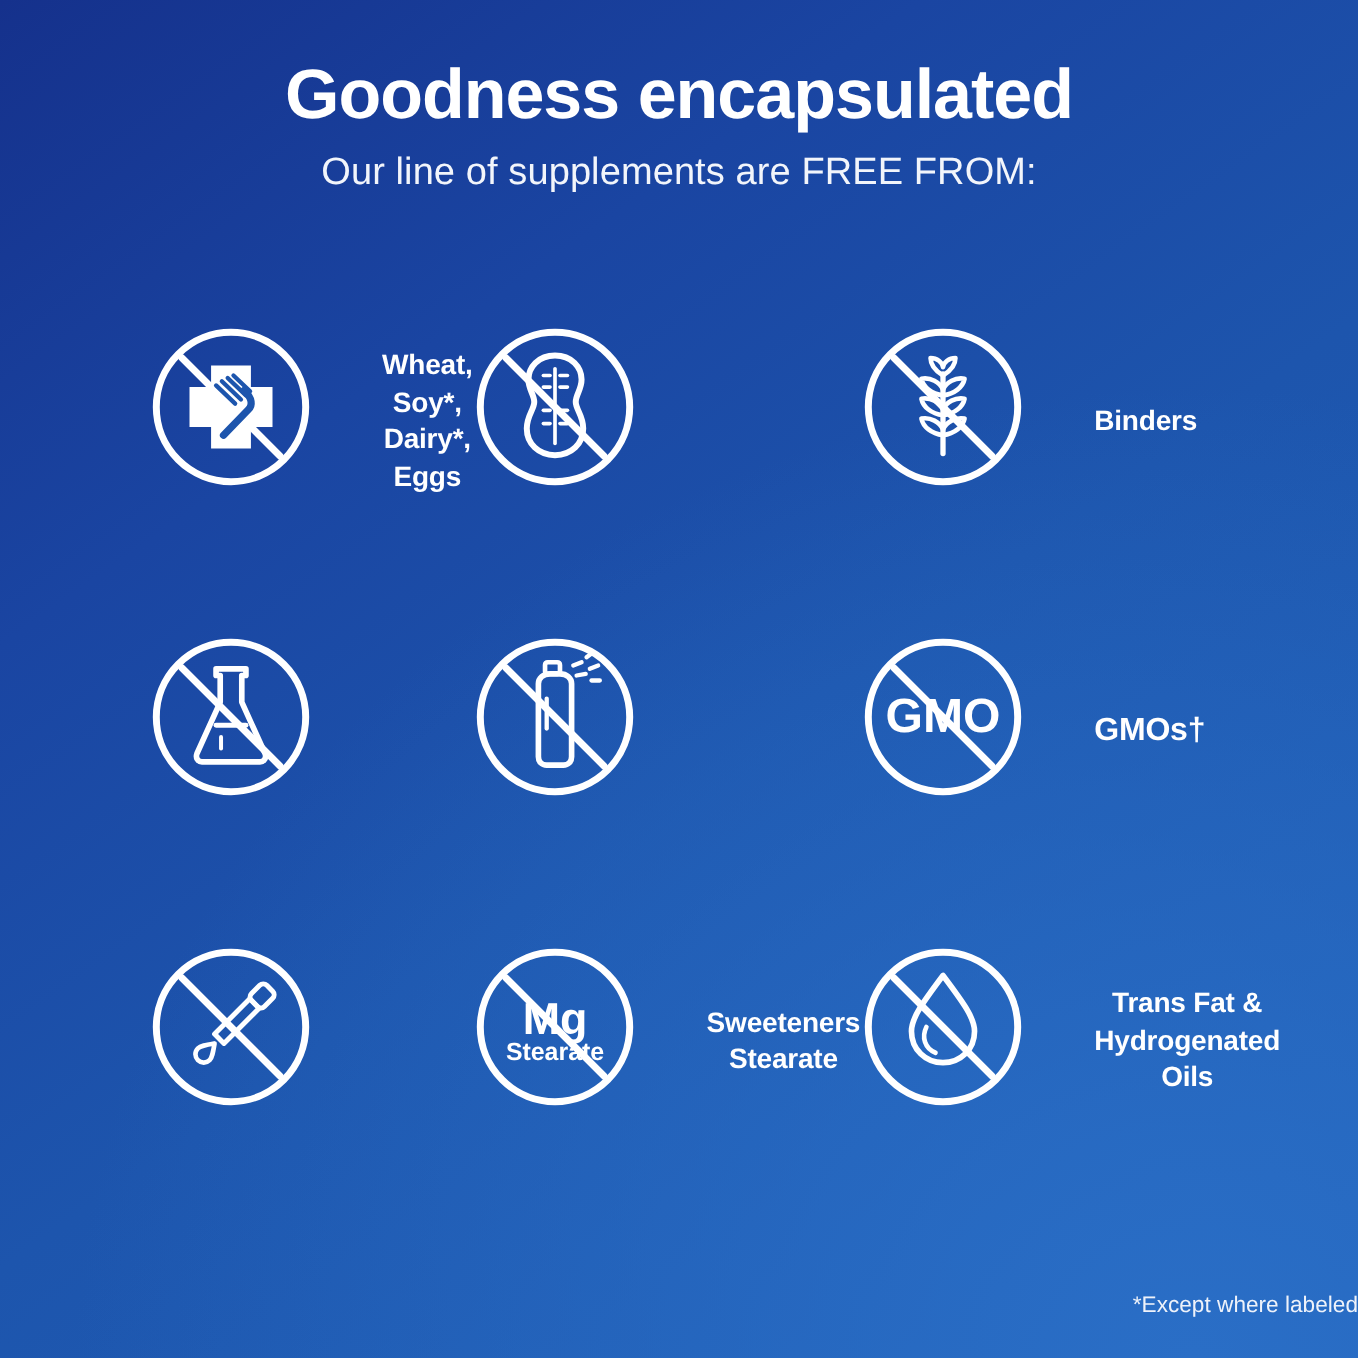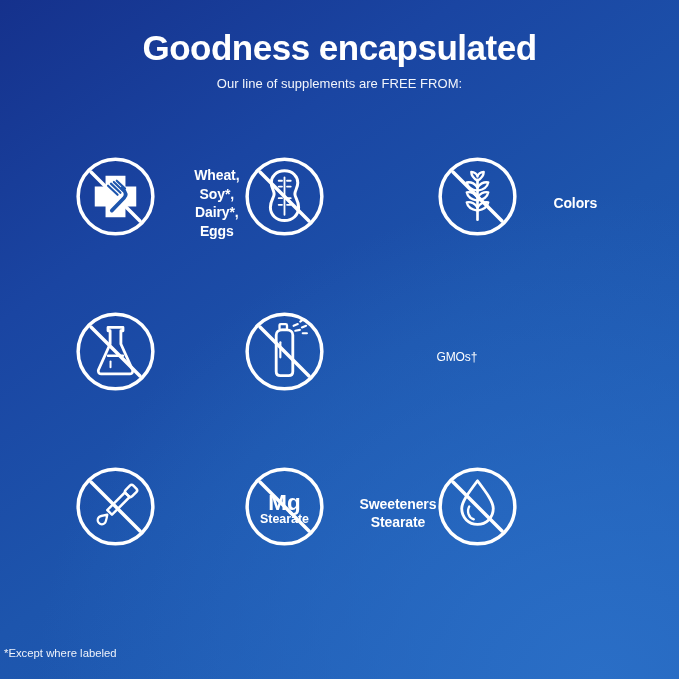--- a/index.html
+++ b/index.html
@@ -20,21 +20,21 @@
   .header { padding-top:28px; text-align:center; }
   .title {
     font-size:35px;
     font-weight:bold;
     letter-spacing:-0.5px;
     line-height:1.12;
     color:#ffffff;
   }
   .subtitle {
     margin-top:9px;
-    font-size:13px;
+    font-size:19px;
     font-weight:400;
     letter-spacing:0.05px;
     color:#f2f5fb;
   }
 
   
   .grid {
     margin-top:28px;
     display:grid;
     grid-template-columns:repeat(3, 1fr);
@@ -58,28 +58,28 @@
   .cap {
     margin-top:13px;
     font-size:14px;
     font-weight:bold;
     line-height:1.32;
     text-align:center;
     color:#ffffff;
     white-space:pre-line;
     letter-spacing:-0.1px;
   }
-  .cap.light { font-weight:400; font-size:12px; }
+  .cap.light { font-weight:700; font-size:16px; }
 
   
   .notes {
     position:absolute;
-    left:4px; right:0;
+    left:16px; right:0;
     bottom:17px;
-    text-align:left;
+    text-align:right;
   }
   .note {
     font-size:11.3px;
     font-weight:400;
     line-height:1.62;
     color:#eef2fa;
     letter-spacing:0.01px;
   }
 </style>
 </head>
@@ -144,21 +144,21 @@
           <g stroke="#fff" stroke-width="2.8" fill="none" stroke-linejoin="round">
             <path d="M50 43 c-7 -1 -12 -5 -13 -10 c5.5 -1 11 2 13 6.5"></path>
             <path d="M50 43 c7 -1 12 -5 13 -10 c-5.5 -1 -11 2 -13 6.5"></path>
             <path d="M50 55 c-7 -1 -12 -5 -13 -10 c5.5 -1 11 2 13 6.5"></path>
             <path d="M50 55 c7 -1 12 -5 13 -10 c-5.5 -1 -11 2 -13 6.5"></path>
             <path d="M50 67 c-7 -1 -12 -5 -13 -10 c5.5 -1 11 2 13 6.5"></path>
             <path d="M50 67 c7 -1 12 -5 13 -10 c-5.5 -1 -11 2 -13 6.5"></path>
           </g>
         </svg>
       </div>
-      <div class="cap">Colors</div>
+      <div class="cap">Binders</div>
     </div>
 
     <div class="cell">
       <div class="badge">
         <svg viewBox="0 0 100 100" fill="none">
           <circle cx="50" cy="50" r="45" stroke="#fff" stroke-width="4.2"></circle>
           <line x1="20.5" y1="20.5" x2="79.5" y2="79.5" stroke="#fff" stroke-width="4.2" stroke-linecap="round"></line>
           <path d="M41 21 h18 v4 h-2.5 v16 l14 31 c1 2.5 -0.5 5 -3 5 h-35 c-2.5 0 -4 -2.5 -3 -5 l14 -31 v-16 h-2.5 z" stroke="#fff" stroke-width="3.4" fill="none" stroke-linejoin="round"></path>
           <line x1="41" y1="55" x2="59" y2="55" stroke="#fff" stroke-width="3" stroke-linecap="round"></line>
           <line x1="44" y1="62" x2="44" y2="69" stroke="#fff" stroke-width="2.4" stroke-linecap="round"></line>
@@ -179,20 +179,27 @@
             <line x1="63" y1="25" x2="68.5" y2="24"></line>
             <line x1="69" y1="14" x2="73" y2="11"></line>
             <line x1="71" y1="21" x2="76" y2="19"></line>
             <line x1="72" y1="28" x2="77" y2="28"></line>
           </g>
         </svg>
       </div>
     </div>
 
     <div class="cell">
+      <div class="badge">
+        <svg viewBox="0 0 100 100" fill="none">
+          <circle cx="50" cy="50" r="45" stroke="#fff" stroke-width="4.2"></circle>
+          <line x1="20.5" y1="20.5" x2="79.5" y2="79.5" stroke="#fff" stroke-width="4.2" stroke-linecap="round"></line>
+          <text x="50" y="50" text-anchor="middle" dominant-baseline="central" font-family="Liberation Sans, sans-serif" font-size="29" font-weight="bold" fill="#fff">GMO</text>
+        </svg>
+      </div>
       <div class="cap light">GMOs†</div>
     </div>
 
     <div class="cell">
       <div class="badge">
         <svg viewBox="0 0 100 100" fill="none">
           <circle cx="50" cy="50" r="45" stroke="#fff" stroke-width="4.2"></circle>
           <line x1="20.5" y1="20.5" x2="79.5" y2="79.5" stroke="#fff" stroke-width="4.2" stroke-linecap="round"></line>
           <g transform="rotate(45 50 50)">
             <rect x="44.5" y="17" width="11" height="13" rx="3" stroke="#fff" stroke-width="3" fill="none"></rect>
@@ -218,20 +225,22 @@
 
     <div class="cell">
       <div class="badge">
         <svg viewBox="0 0 100 100" fill="none">
           <circle cx="50" cy="50" r="45" stroke="#fff" stroke-width="4.2"></circle>
           <line x1="20.5" y1="20.5" x2="79.5" y2="79.5" stroke="#fff" stroke-width="4.2" stroke-linecap="round"></line>
           <path d="M50 19 c-12 16 -19 25.5 -19 33.5 c0 11 8.5 19 19 19 c10.5 0 19 -8 19 -19 c0 -8 -7 -17.5 -19 -33.5 z" stroke="#fff" stroke-width="3.4" fill="none" stroke-linejoin="round"></path>
           <path d="M40 50 c-3 6 -1 13 5.5 15.5" stroke="#fff" stroke-width="2.8" fill="none" stroke-linecap="round"></path>
         </svg>
       </div>
+      <div class="cap">Trans Fat &amp;
+Hydrogenated Oils</div>
     </div>
 
   </div>
 
   <div class="notes">
     <div class="note">*Except where labeled</div>
   </div>
 
 </div>
 

